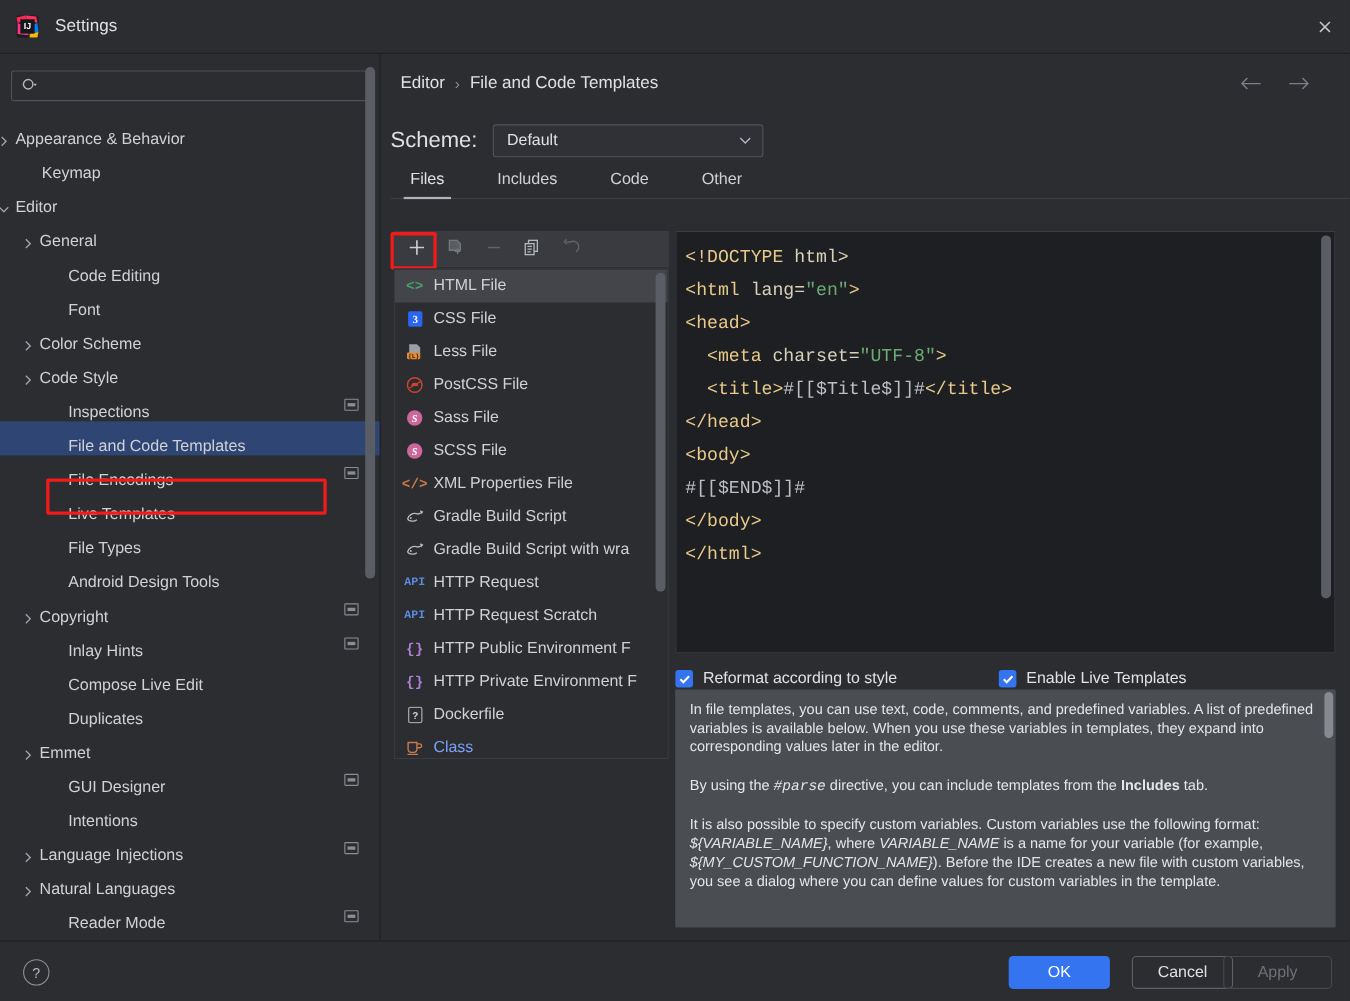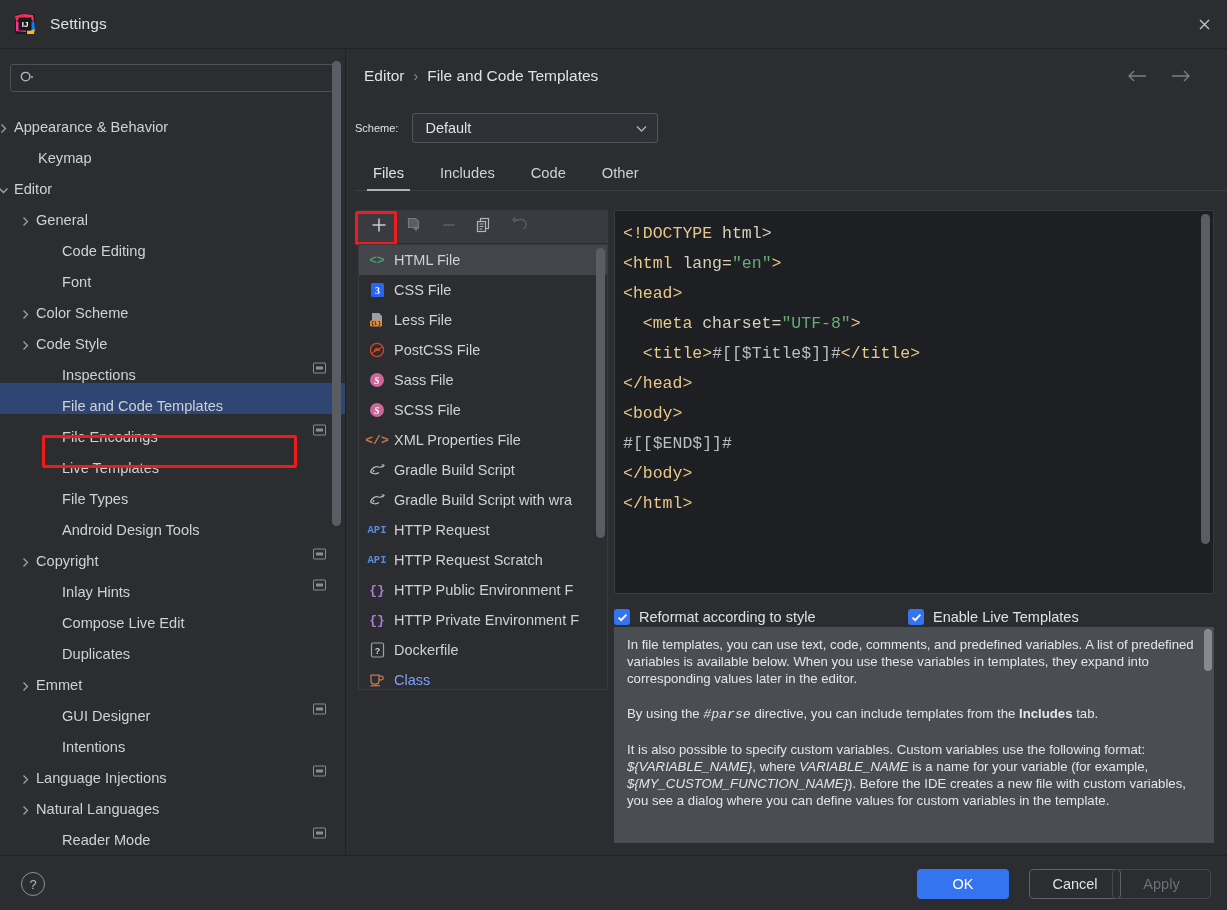--- a/index.html
+++ b/index.html
@@ -100,34 +100,34 @@
     position: absolute; right: 35px; top: 20px;
     display: flex; align-items: center; gap: 22px;
   }
   #nav-arrows span { cursor: default; }
   #nav-arrows svg { stroke: #7b7f87; }
 
   #scheme-row {
     position: absolute; left: 8px; top: 64px;
     display: flex; align-items: center;
   }
-  #scheme-label { color: #dfe1e5; font-size: 11px; margin-right: 14px; }
+  #scheme-label { color: #dfe1e5; font-size: 20px; margin-right: 14px; }
   #scheme-select {
     width: 246px; height: 30px; background: #2f3136;
     border: 1px solid #50545b; border-radius: 3px;
     display: flex; align-items: center; justify-content: space-between;
     padding: 0 9px 0 12px; cursor: pointer;
   }
   #scheme-select .scheme-value { color: #dfe1e5; font-size: 14.5px; }
   #scheme-select svg { stroke: #b3b6bc; }
 
   #tabs {
-    position: absolute; left: 8px; top: 105px; width: 872px; height: 37px;
+    position: absolute; left: 8px; top: 95px; width: 872px; height: 37px;
     border-bottom: 1px solid #3c3f44;
-    display: flex; align-items: flex-end; gap: 0;
+    display: flex; align-items: flex-end; gap: 12px;
   }
   .tab {
     position: relative; padding: 0 18px 9px; font-size: 14.7px;
     color: #cfd1d5; cursor: pointer;
   }
   .tab.active { color: #dfe1e5; }
   .tab.active::after {
     content: ""; position: absolute; left: 12px; right: 12px; bottom: -1px;
     height: 2px; background: #b0b3b9;
   }

